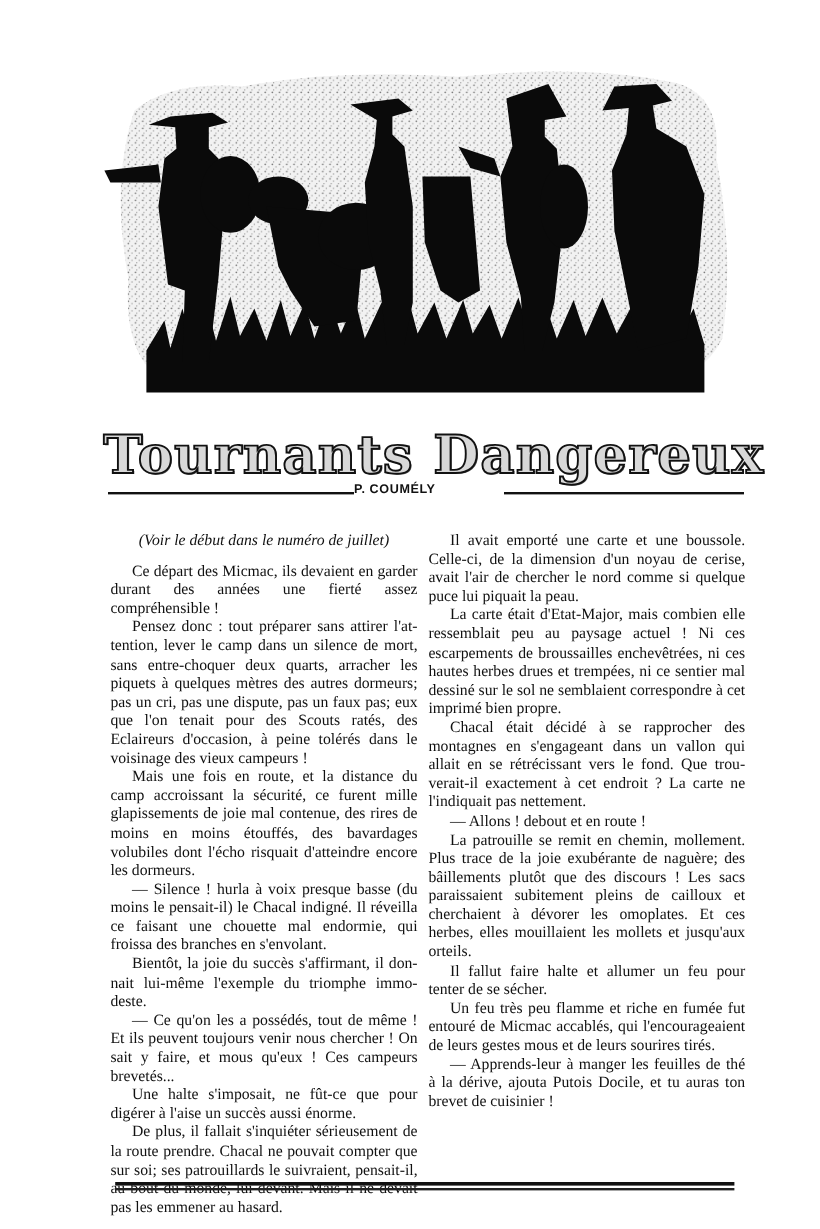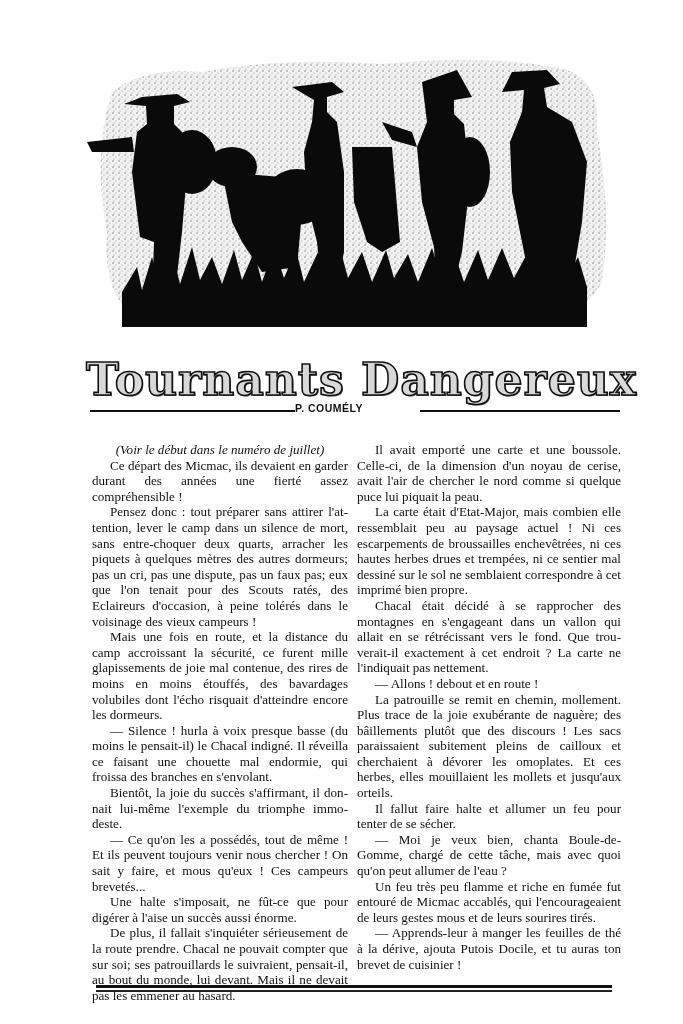--- a/index.html
+++ b/index.html
@@ -13,21 +13,21 @@
     }
     .byline { position: absolute; left: 90px; top: 402px; width: 530px; height: 16px; }
     .byline .rule { position: absolute; top: 8px; height: 1.5px; background: #111; }
     .byline .rule.left { left: 0; width: 205px; }
     .byline .rule.right { left: 330px; width: 200px; }
     .byline .author { position: absolute; left: 205px; width: 125px; top: 0; font-family: "Liberation Sans", sans-serif; font-weight: bold; font-size: 10.5px; letter-spacing: 0.5px; }
     .col { position: absolute; top: 442px; font-family: "Liberation Serif", serif; font-size: 13.1px; line-height: 15.6px; text-align: justify; hyphens: manual; }
     .col.left { left: 92px; width: 256px; }
     .col.right { left: 357px; width: 264px; }
     .col p { margin: 0; text-indent: 18px; }
-    .col .note { font-style: italic; text-align: center; text-indent: 0; }
+    .col .note { font-style: italic; text-align: center; text-indent: 0; margin-bottom: 10px; }
     .col .chapter { text-align: center; text-indent: 0; margin-bottom: 16px; font-size: 14px; }
     .bottom-rules { position: absolute; left: 96px; top: 985px; width: 516px; }
     .bottom-rules .thick { height: 3px; background: #111; }
     .bottom-rules .gap { height: 2px; }
     .bottom-rules .thin { height: 1.5px; background: #222; }
   </style>
 </head>
 <body>
 
 <svg class="illustration" viewBox="0 0 540 285" xmlns="http://www.w3.org/2000/svg">
@@ -91,21 +91,20 @@
   <p>De plus, il fallait s'inquiéter sérieusement de la route prendre. Chacal ne pouvait compter que sur soi; ses patrouillards le suivraient, pen­sait-il, au bout du monde, lui devant. Mais il ne devait pas les emmener au hasard.</p>
 </div>
 
 <div class="col right">
   <p>Il avait emporté une carte et une boussole. Celle-ci, de la dimension d'un noyau de cerise, avait l'air de chercher le nord comme si quelque puce lui piquait la peau.</p>
   <p>La carte était d'Etat-Major, mais combien elle ressemblait peu au paysage actuel ! Ni ces escarpements de broussailles enchevêtrées, ni ces hautes herbes drues et trempées, ni ce sen­tier mal dessiné sur le sol ne semblaient corres­pondre à cet imprimé bien propre.</p>
   <p>Chacal était décidé à se rapprocher des montagnes en s'engageant dans un vallon qui allait en se rétrécissant vers le fond. Que trou­verait-il exactement à cet endroit ? La carte ne l'indiquait pas nettement.</p>
   <p>— Allons ! debout et en route !</p>
   <p>La patrouille se remit en chemin, mollement. Plus trace de la joie exubérante de naguère; des bâillements plutôt que des discours ! Les sacs paraissaient subitement pleins de cailloux et cherchaient à dévorer les omoplates. Et ces herbes, elles mouillaient les mollets et jus­qu'aux orteils.</p>
   <p>Il fallut faire halte et allumer un feu pour tenter de se sécher.</p>
-  <p>— Moi je veux bien, chanta Boule-de-Gomme, chargé de cette tâche, mais avec quoi qu'on peut allumer de l'eau ?</p>
   <p>Un feu très peu flamme et riche en fumée fut entouré de Micmac accablés, qui l'encou­rageaient de leurs gestes mous et de leurs sou­rires tirés.</p>
   <p>— Apprends-leur à manger les feuilles de thé à la dérive, ajouta Putois Docile, et tu auras ton brevet de cuisinier !</p>
 </div>
 
 <div class="bottom-rules">
   <div class="thick"></div>
   <div class="gap"></div>
   <div class="thin"></div>
 </div>
 

